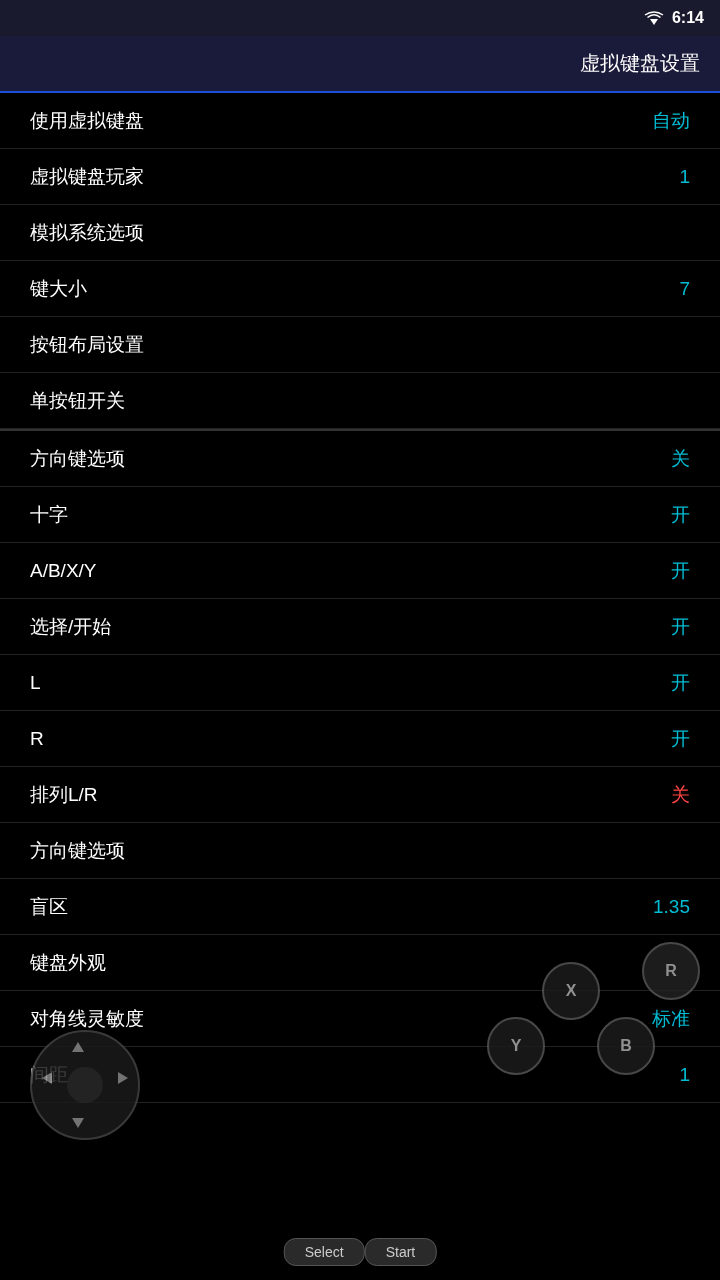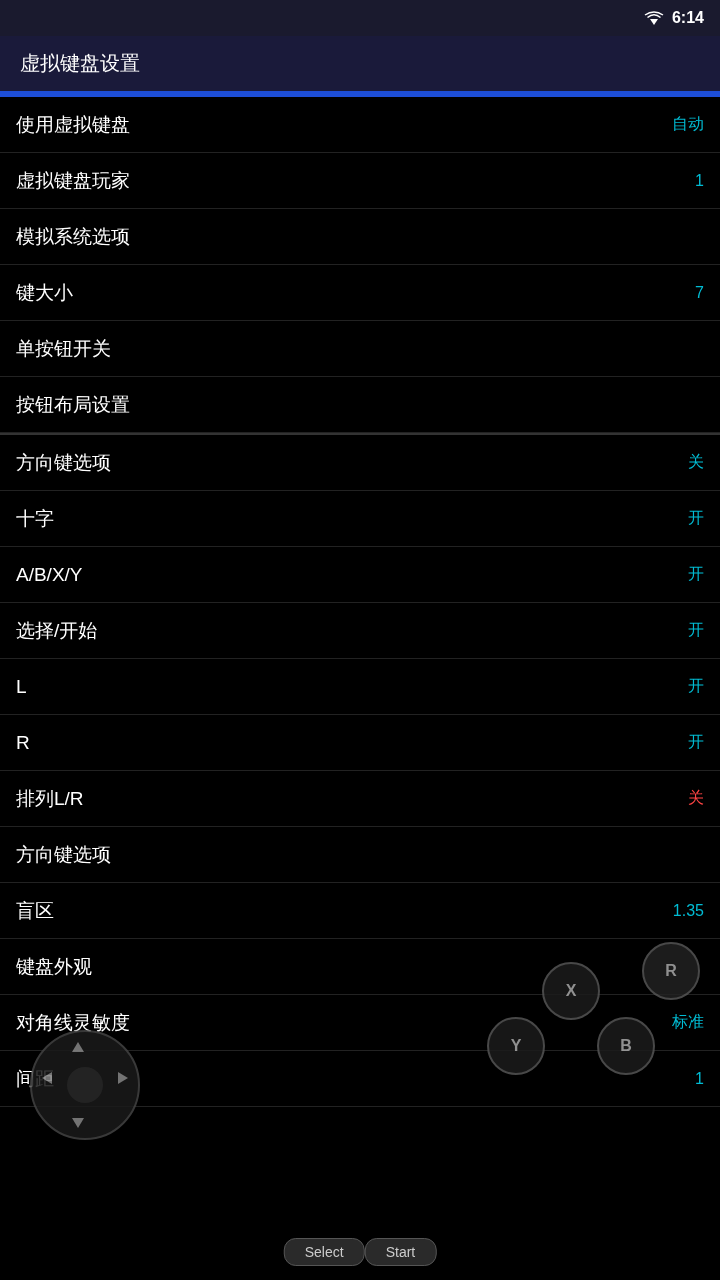--- a/index.html
+++ b/index.html
@@ -40,54 +40,54 @@
       width: 20px;
       height: 14px;
       display: inline-block;
     }
 
     
     .title-bar {
       width: 100%;
       background: #1a1a3a;
       padding: 14px 20px;
-      text-align: left;
-      border-bottom: 6px solid #1d4ed8;
+      text-align: right;
+      border-bottom: 2px solid #1d4ed8;
     }
 
     .title-bar-text {
       color: #fff;
       font-size: 20px;
       font-weight: normal;
     }
 
     
     .menu-list {
       width: 100%;
     }
 
     .menu-item {
       width: 100%;
       display: flex;
       align-items: center;
       justify-content: space-between;
-      padding: 0 16px;
+      padding: 0 30px;
       height: 56px;
       border-bottom: 1px solid #222;
       background: #000;
     }
 
     .menu-item-label {
       color: #fff;
       font-size: 19px;
     }
 
     .menu-item-value {
       color: #00bcd4;
-      font-size: 16px;
+      font-size: 19px;
     }
 
     .menu-item-value.red {
       color: #f44;
     }
 
     
     .separator {
       width: 100%;
       height: 2px;
@@ -205,26 +205,26 @@
     <span class="menu-item-label">模拟系统选项</span>
     <span class="menu-item-value"></span>
   </div>
 
   <div class="menu-item">
     <span class="menu-item-label">键大小</span>
     <span class="menu-item-value">7</span>
   </div>
 
   <div class="menu-item">
+    <span class="menu-item-label">按钮布局设置</span>
+    <span class="menu-item-value"></span>
+  </div>
+
+  <div class="menu-item">
     <span class="menu-item-label">单按钮开关</span>
-    <span class="menu-item-value"></span>
-  </div>
-
-  <div class="menu-item">
-    <span class="menu-item-label">按钮布局设置</span>
     <span class="menu-item-value"></span>
   </div>
 
   <div class="separator"></div>
 
 
   <div class="menu-item">
     <span class="menu-item-label">方向键选项</span>
     <span class="menu-item-value">关</span>
   </div>

